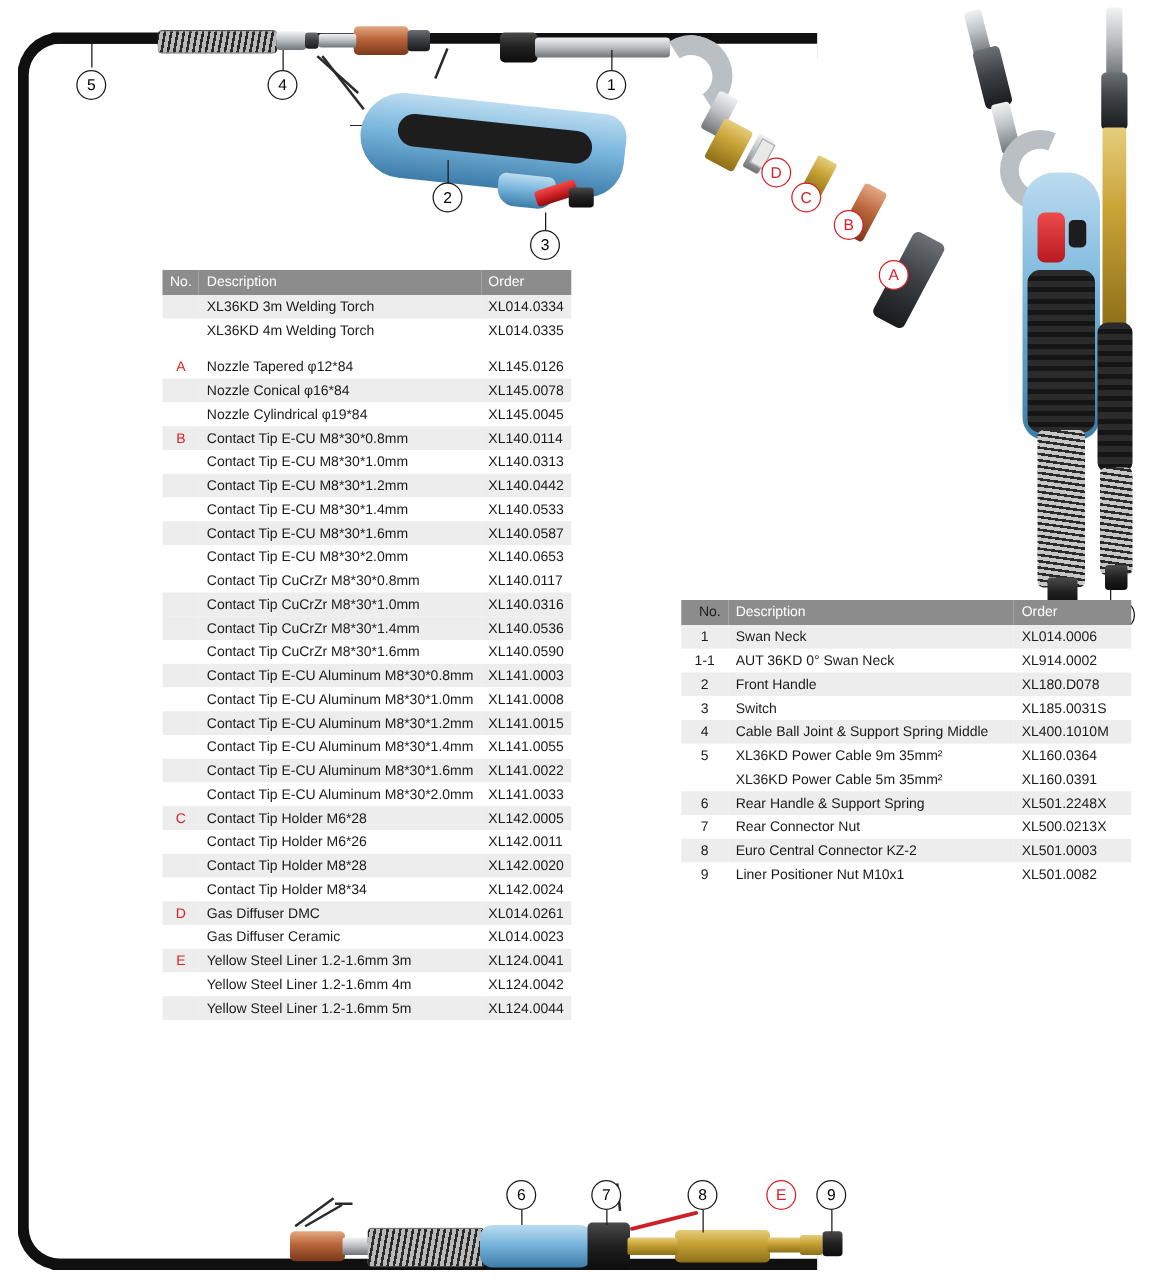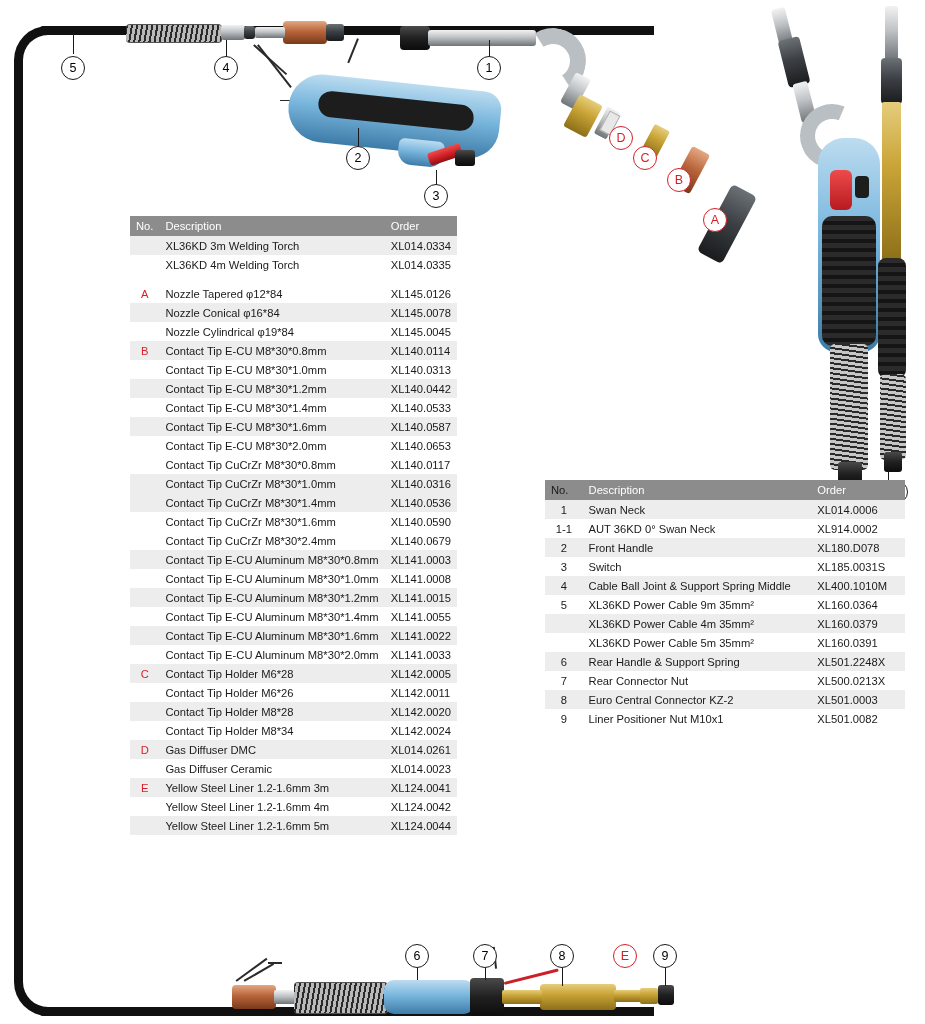--- a/index.html
+++ b/index.html
@@ -96,21 +96,21 @@
     text-align: left;
   }
   .t1 { left: 130px; top: 216px; width: 320px; }
   .t1 .col-desc { width: 200px; }
   .t1 .col-order { width: 86px; }
   .t2 { left: 545px; top: 480px; width: 360px; }
   .t2 .col-desc { width: 232px; }
   .t2 .col-order { width: 94px; }
   .t2 th.col-order, .t2 td.col-order { text-align: left; }
   .t1 th.col-order { text-align: left; }
-  .t1 th.col-no, .t2 th.col-no { text-align: left; }
+  .t1 th.col-no, .t2 th.col-no { text-align: right; }
 
   
   .cable-loop {
     position: absolute;
     left: 14px;
     top: 26px;
     width: 640px;
     height: 990px;
     border: 9px solid #101010;
     border-right: none;
@@ -380,25 +380,20 @@
         <tr class="alt">
           <td class="col-no"></td>
           <td class="col-desc">Contact Tip CuCrZr M8*30*1.4mm</td>
           <td class="col-order">XL140.0536</td>
         </tr>
         <tr class="plain">
           <td class="col-no"></td>
           <td class="col-desc">Contact Tip CuCrZr M8*30*1.6mm</td>
           <td class="col-order">XL140.0590</td>
         </tr>
-        <tr class="plain">
-          <td class="col-no"></td>
-          <td class="col-desc">Contact Tip CuCrZr M8*30*2.4mm</td>
-          <td class="col-order">XL140.0679</td>
-        </tr>
         <tr class="alt">
           <td class="col-no"></td>
           <td class="col-desc">Contact Tip E-CU Aluminum M8*30*0.8mm</td>
           <td class="col-order">XL141.0003</td>
         </tr>
         <tr class="plain">
           <td class="col-no"></td>
           <td class="col-desc">Contact Tip E-CU Aluminum M8*30*1.0mm</td>
           <td class="col-order">XL141.0008</td>
         </tr>
@@ -502,25 +497,20 @@
         <tr class="alt">
           <td class="col-no">4</td>
           <td class="col-desc">Cable Ball Joint &amp; Support Spring Middle</td>
           <td class="col-order">XL400.1010M</td>
         </tr>
         <tr class="plain">
           <td class="col-no">5</td>
           <td class="col-desc">XL36KD Power Cable 9m 35mm²</td>
           <td class="col-order">XL160.0364</td>
         </tr>
-        <tr class="alt">
-          <td class="col-no"></td>
-          <td class="col-desc">XL36KD Power Cable 4m 35mm²</td>
-          <td class="col-order">XL160.0379</td>
-        </tr>
         <tr class="plain">
           <td class="col-no"></td>
           <td class="col-desc">XL36KD Power Cable 5m 35mm²</td>
           <td class="col-order">XL160.0391</td>
         </tr>
         <tr class="alt">
           <td class="col-no">6</td>
           <td class="col-desc">Rear Handle &amp; Support Spring</td>
           <td class="col-order">XL501.2248X</td>
         </tr>

